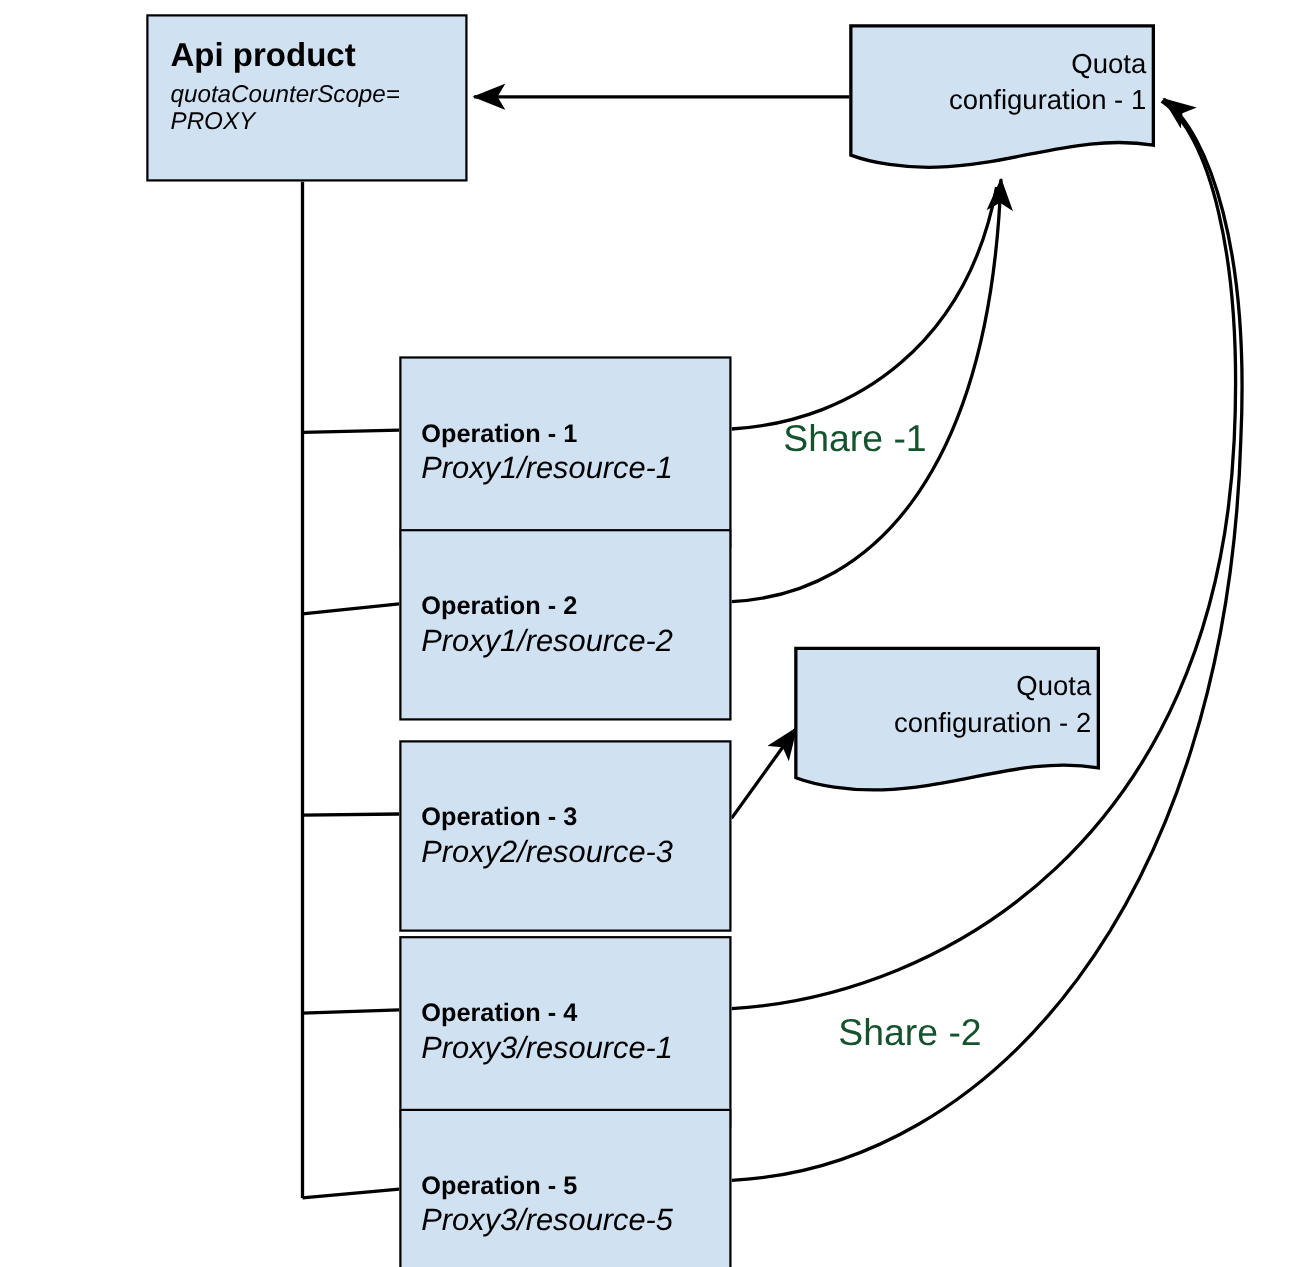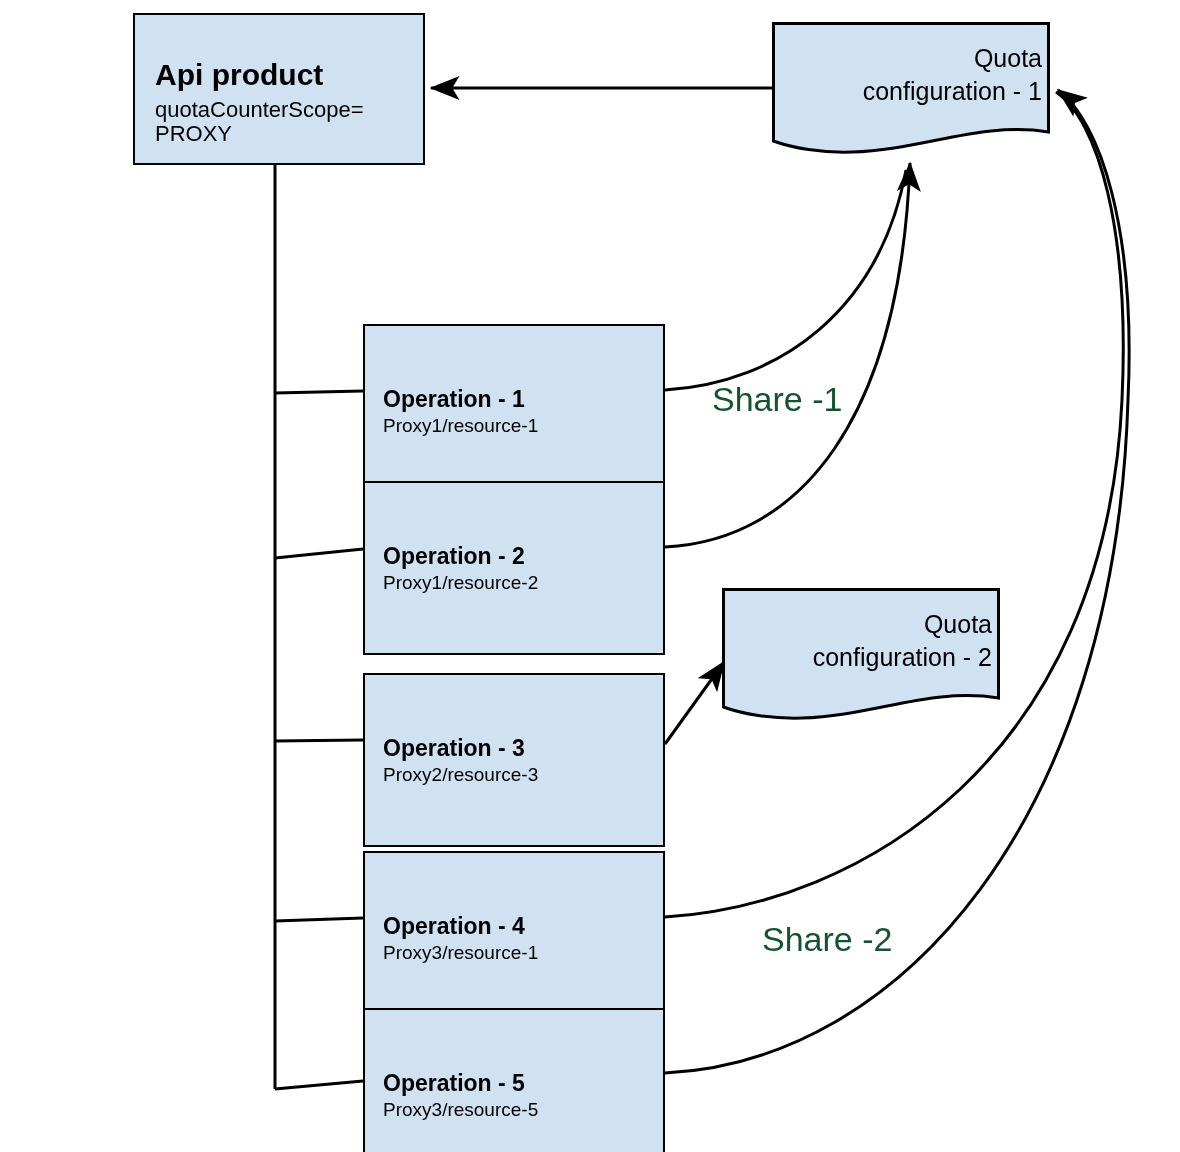--- a/index.html
+++ b/index.html
@@ -42,54 +42,54 @@
     line-height: 1.22;
   }
   .node-title {
     display: block;
     font-weight: bold;
     white-space: nowrap;
   }
   .node-sub {
     display: block;
     font-weight: normal;
+    font-style: italic;
   }
   
   #node-api-product {
     left: 133px;
     top: 13px;
     width: 292px;
     height: 152px;
   }
   #node-api-product .node-text {
     left: 20px;
     top: 18px;
     transform: none;
-    margin-top: 24px;
   }
   #node-api-product .node-title {
     font-size: 30px;
     margin-bottom: 4px;
   }
   #node-api-product .node-sub {
     font-size: 22px;
     line-height: 1.12;
   }
   
   .op-node {
     left: 363px;
     width: 302px;
     height: 174px;
   }
   .op-node .node-title {
     font-size: 23px;
     margin-bottom: 1px;
   }
   .op-node .node-sub {
-    font-size: 19px;
+    font-size: 28px;
   }
   #node-operation-1 { top: 324px; }
   #node-operation-2 { top: 481px; }
   #node-operation-3 { top: 673px; }
   #node-operation-4 { top: 851px; }
   #node-operation-5 { top: 1008px; }
   
   .doc-node {
     position: absolute;
     background: transparent;

